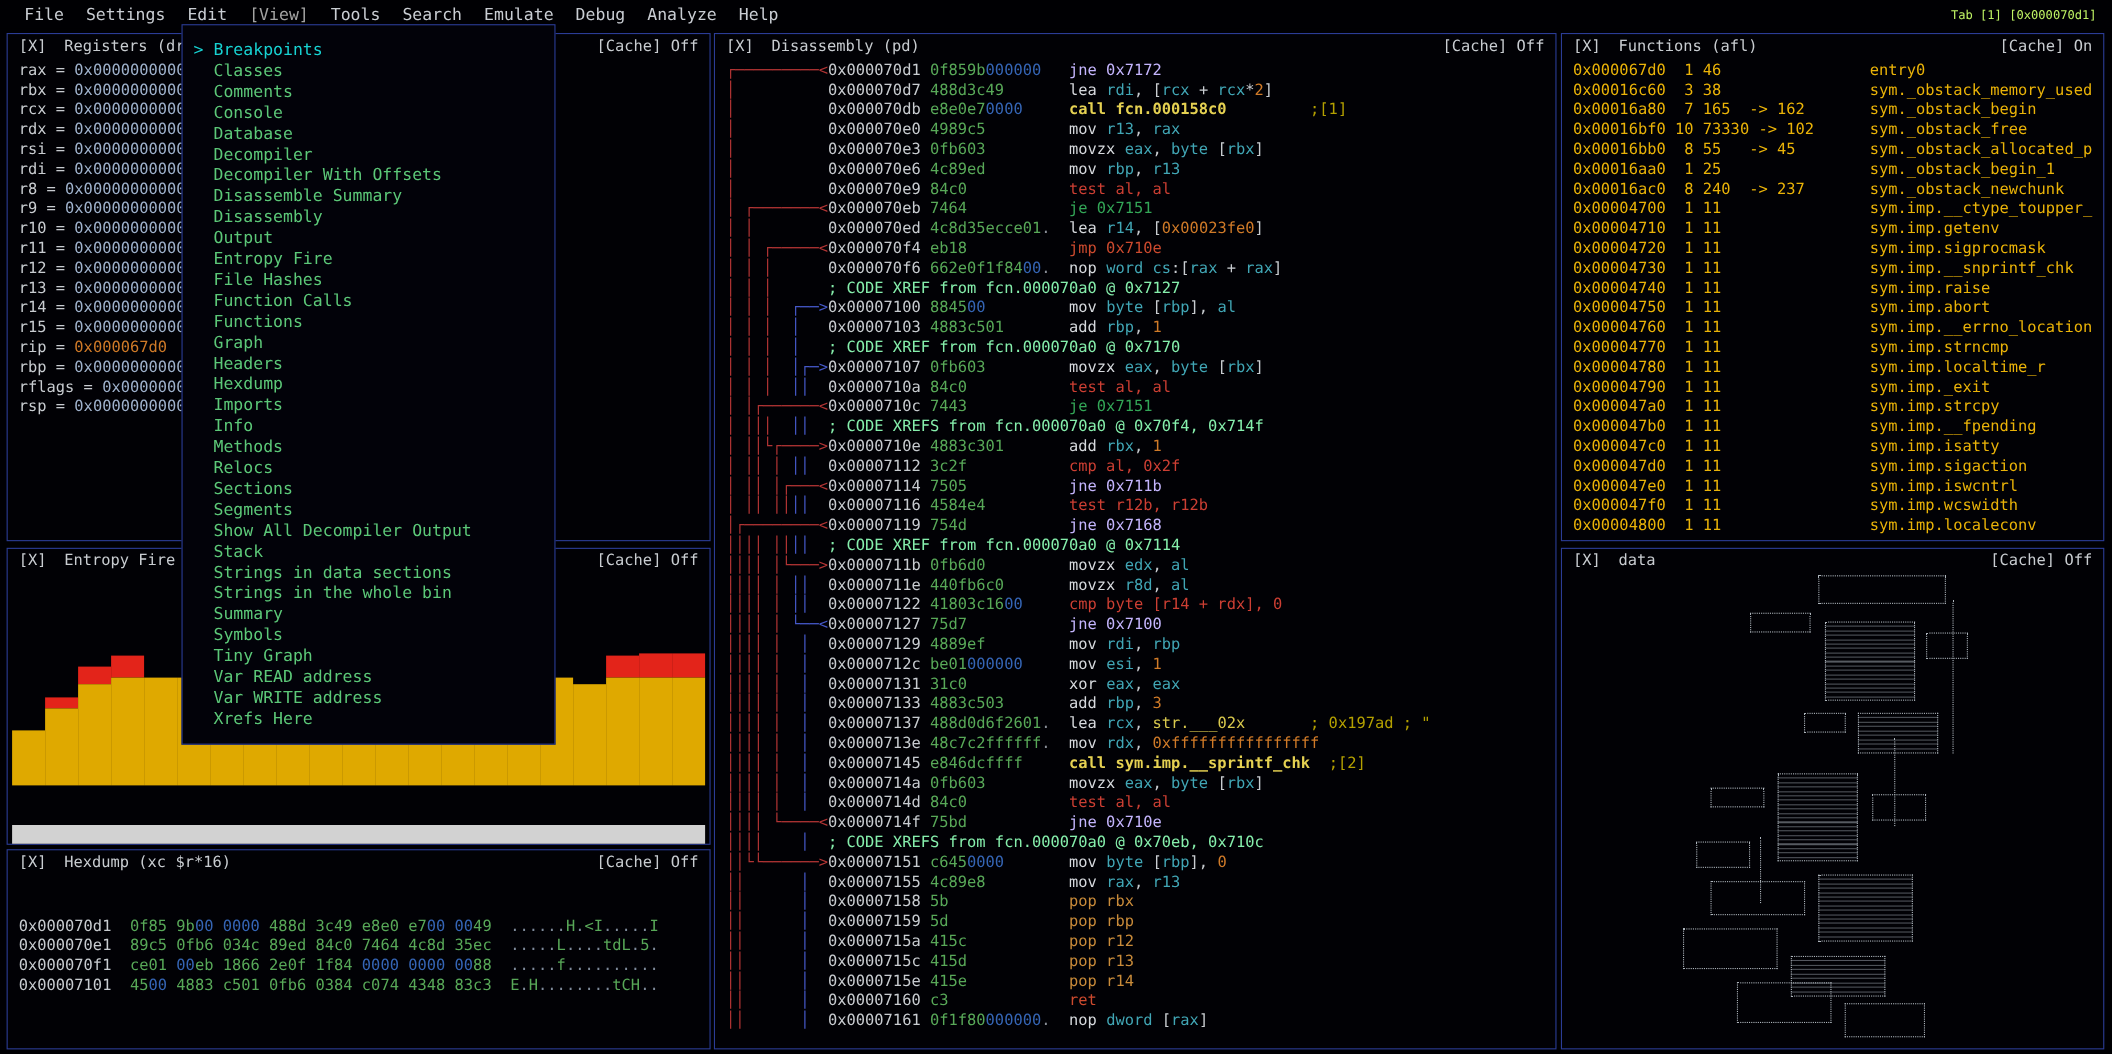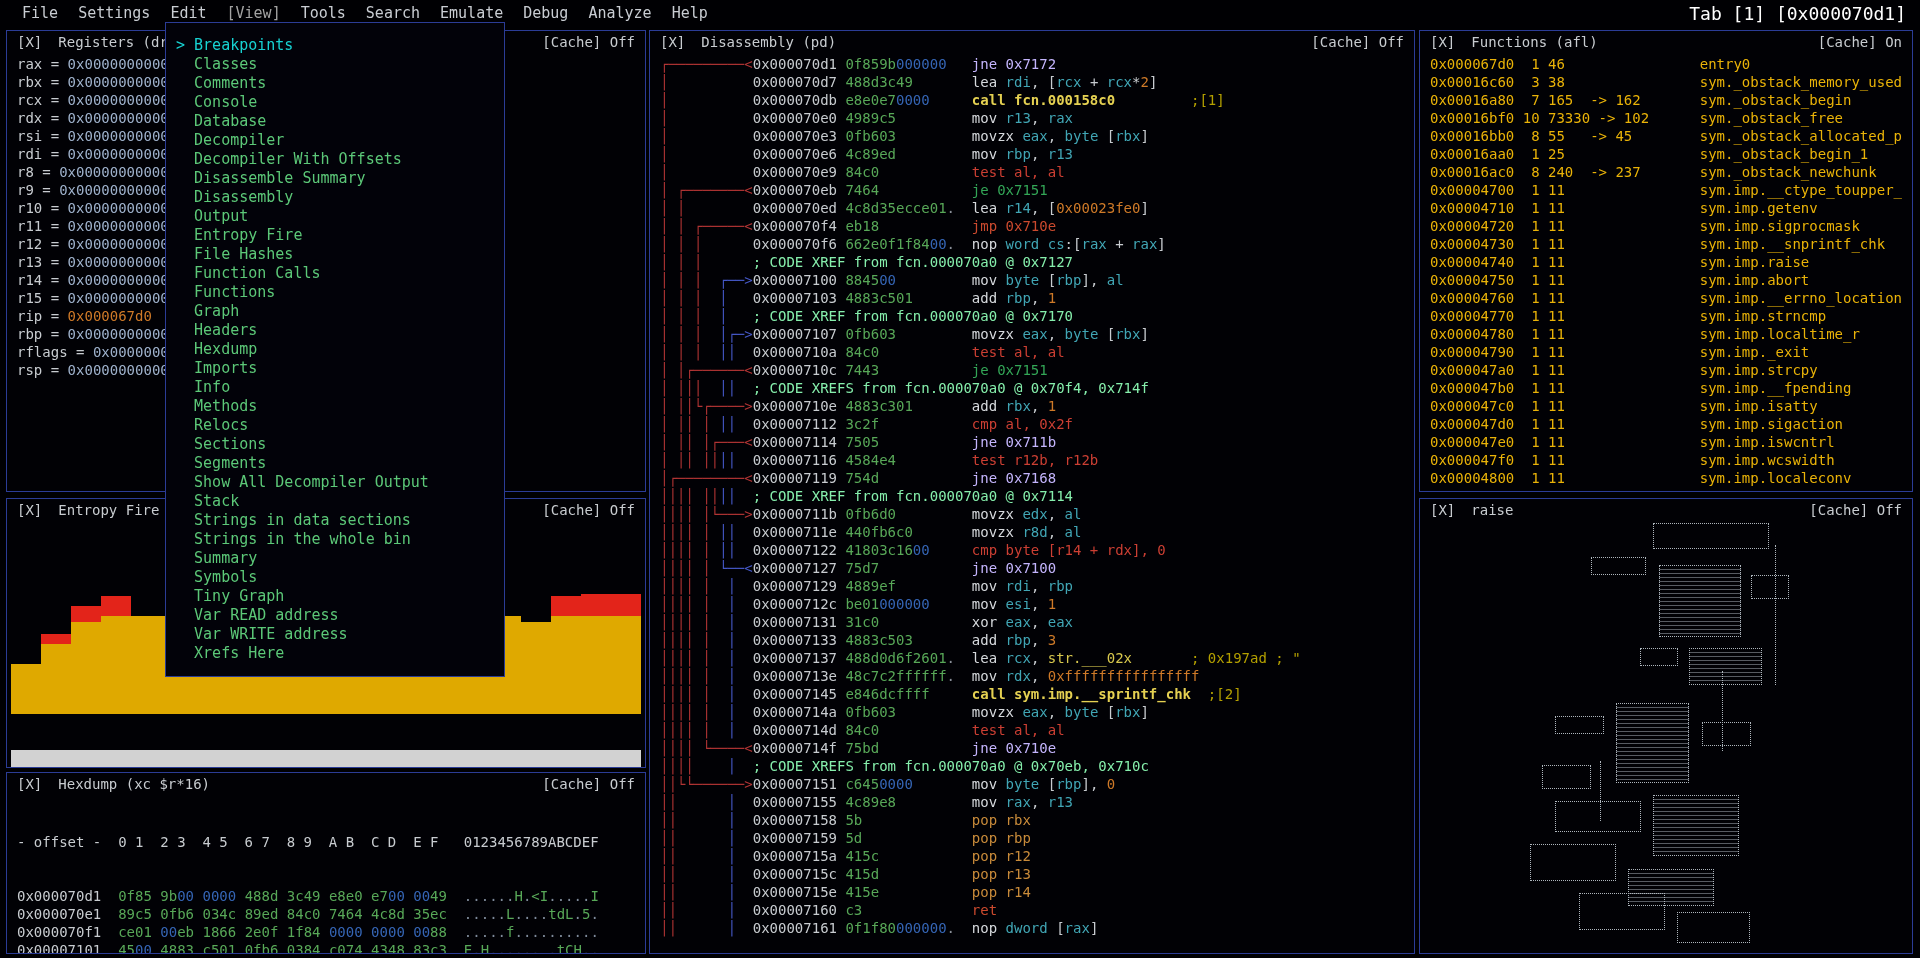--- a/index.html
+++ b/index.html
@@ -1,21 +1,21 @@
 <!DOCTYPE html>
 <html><head>
 <meta charset="utf-8">
 <style>
   html,body{margin:0;padding:0;background:#000003;width:1920px;height:958px;overflow:hidden;
     font-family:"DejaVu Sans Mono",monospace;color:#c8ccd0}
   #menubar{position:absolute;top:0;left:0;width:1920px;height:26px;display:flex;align-items:center;
     padding-left:22px;box-sizing:border-box;font-size:15px;background:#000003}
   .mb-item{margin-right:20px;color:#c9cdd3;white-space:pre}
   .mb-active{color:#a3a3a3}
-  #tab-info{position:absolute;right:14px;top:0;height:26px;display:flex;align-items:center;font-size:18px;color:#ffffff}
+  #tab-info{position:absolute;right:14px;top:0;height:26px;display:flex;align-items:center;font-size:11px;color:#bef264}
   .panel{position:absolute;border:1px solid #2b3c96;background:#010105;overflow:hidden;box-sizing:border-box}
   .ptitle{display:flex;justify-content:space-between;align-items:center;height:22px;padding:0 10px;
     font-size:14px;white-space:pre}
   .pt-left{display:flex;gap:16px}
   .pclose{color:#c8ccd0}
   .pcache{color:#c8ccd0}
   .pcontent{position:absolute;left:0;right:0;top:22px;bottom:0;padding:2px 10px;font-size:14px;line-height:18px;white-space:pre}
   
   .reg-n{color:#c8ccd0}.reg-v{color:#9fb2cc}.reg-hl{color:#cf7a28}
   
@@ -103,21 +103,20 @@
 
 <div class="panel" id="p-hexdump" style="left:6px;top:772px;width:640px;height:182px">
   <div class="ptitle">
     <span class="pt-left">
       <span class="pclose">[X]</span>
       <span>Hexdump (xc $r*16)</span>
     </span>
     <span class="pcache">[Cache] Off</span>
   </div>
   <div class="pcontent">
-    <div class="hx-head">- offset -  0 1  2 3  4 5  6 7  8 9  A B  C D  E F   0123456789ABCDEF</div>
     <div id="hex-rows"><div class="hx-row"><span class="hx-off">0x000070d1  </span><span class="hx-hex"><span class="by-h">0f</span><span class="by-h">85</span> <span class="by-h">9b</span><span class="by-z">00</span> <span class="by-z">00</span><span class="by-z">00</span> <span class="by-h">48</span><span class="by-h">8d</span> <span class="by-h">3c</span><span class="by-h">49</span> <span class="by-h">e8</span><span class="by-h">e0</span> <span class="by-h">e7</span><span class="by-z">00</span> <span class="by-z">00</span><span class="by-h">49</span></span><span class="hx-ascii"><span class="as-d">.</span><span class="as-d">.</span><span class="as-d">.</span><span class="as-d">.</span><span class="as-d">.</span><span class="as-d">.</span><span class="as-c">H</span><span class="as-d">.</span><span class="as-c">&lt;</span><span class="as-c">I</span><span class="as-d">.</span><span class="as-d">.</span><span class="as-d">.</span><span class="as-d">.</span><span class="as-d">.</span><span class="as-c">I</span></span></div><div class="hx-row"><span class="hx-off">0x000070e1  </span><span class="hx-hex"><span class="by-h">89</span><span class="by-h">c5</span> <span class="by-h">0f</span><span class="by-h">b6</span> <span class="by-h">03</span><span class="by-h">4c</span> <span class="by-h">89</span><span class="by-h">ed</span> <span class="by-h">84</span><span class="by-h">c0</span> <span class="by-h">74</span><span class="by-h">64</span> <span class="by-h">4c</span><span class="by-h">8d</span> <span class="by-h">35</span><span class="by-h">ec</span></span><span class="hx-ascii"><span class="as-d">.</span><span class="as-d">.</span><span class="as-d">.</span><span class="as-d">.</span><span class="as-d">.</span><span class="as-c">L</span><span class="as-d">.</span><span class="as-d">.</span><span class="as-d">.</span><span class="as-d">.</span><span class="as-c">t</span><span class="as-c">d</span><span class="as-c">L</span><span class="as-d">.</span><span class="as-c">5</span><span class="as-d">.</span></span></div><div class="hx-row"><span class="hx-off">0x000070f1  </span><span class="hx-hex"><span class="by-h">ce</span><span class="by-h">01</span> <span class="by-z">00</span><span class="by-h">eb</span> <span class="by-h">18</span><span class="by-h">66</span> <span class="by-h">2e</span><span class="by-h">0f</span> <span class="by-h">1f</span><span class="by-h">84</span> <span class="by-z">00</span><span class="by-z">00</span> <span class="by-z">00</span><span class="by-z">00</span> <span class="by-z">00</span><span class="by-h">88</span></span><span class="hx-ascii"><span class="as-d">.</span><span class="as-d">.</span><span class="as-d">.</span><span class="as-d">.</span><span class="as-d">.</span><span class="as-c">f</span><span class="as-d">.</span><span class="as-d">.</span><span class="as-d">.</span><span class="as-d">.</span><span class="as-d">.</span><span class="as-d">.</span><span class="as-d">.</span><span class="as-d">.</span><span class="as-d">.</span><span class="as-d">.</span></span></div><div class="hx-row"><span class="hx-off">0x00007101  </span><span class="hx-hex"><span class="by-h">45</span><span class="by-z">00</span> <span class="by-h">48</span><span class="by-h">83</span> <span class="by-h">c5</span><span class="by-h">01</span> <span class="by-h">0f</span><span class="by-h">b6</span> <span class="by-h">03</span><span class="by-h">84</span> <span class="by-h">c0</span><span class="by-h">74</span> <span class="by-h">43</span><span class="by-h">48</span> <span class="by-h">83</span><span class="by-h">c3</span></span><span class="hx-ascii"><span class="as-c">E</span><span class="as-d">.</span><span class="as-c">H</span><span class="as-d">.</span><span class="as-d">.</span><span class="as-d">.</span><span class="as-d">.</span><span class="as-d">.</span><span class="as-d">.</span><span class="as-d">.</span><span class="as-d">.</span><span class="as-c">t</span><span class="as-c">C</span><span class="as-c">H</span><span class="as-d">.</span><span class="as-d">.</span></span></div></div>
   </div>
 </div>
 
 <div class="panel" id="p-disasm" style="left:649px;top:30px;width:766px;height:924px">
   <div class="ptitle">
     <span class="pt-left">
       <span class="pclose">[X]</span>
       <span>Disassembly (pd)</span>
     </span>
@@ -134,21 +133,21 @@
     </span>
     <span class="pcache">[Cache] On</span>
   </div>
   <div class="pcontent" id="fn-rows"><div class="fn-row">0x000067d0  1 46                entry0</div><div class="fn-row">0x00016c60  3 38                sym._obstack_memory_used</div><div class="fn-row">0x00016a80  7 165  -&gt; 162       sym._obstack_begin</div><div class="fn-row">0x00016bf0 10 73330 -&gt; 102      sym._obstack_free</div><div class="fn-row">0x00016bb0  8 55   -&gt; 45        sym._obstack_allocated_p</div><div class="fn-row">0x00016aa0  1 25                sym._obstack_begin_1</div><div class="fn-row">0x00016ac0  8 240  -&gt; 237       sym._obstack_newchunk</div><div class="fn-row">0x00004700  1 11                sym.imp.__ctype_toupper_</div><div class="fn-row">0x00004710  1 11                sym.imp.getenv</div><div class="fn-row">0x00004720  1 11                sym.imp.sigprocmask</div><div class="fn-row">0x00004730  1 11                sym.imp.__snprintf_chk</div><div class="fn-row">0x00004740  1 11                sym.imp.raise</div><div class="fn-row">0x00004750  1 11                sym.imp.abort</div><div class="fn-row">0x00004760  1 11                sym.imp.__errno_location</div><div class="fn-row">0x00004770  1 11                sym.imp.strncmp</div><div class="fn-row">0x00004780  1 11                sym.imp.localtime_r</div><div class="fn-row">0x00004790  1 11                sym.imp._exit</div><div class="fn-row">0x000047a0  1 11                sym.imp.strcpy</div><div class="fn-row">0x000047b0  1 11                sym.imp.__fpending</div><div class="fn-row">0x000047c0  1 11                sym.imp.isatty</div><div class="fn-row">0x000047d0  1 11                sym.imp.sigaction</div><div class="fn-row">0x000047e0  1 11                sym.imp.iswcntrl</div><div class="fn-row">0x000047f0  1 11                sym.imp.wcswidth</div><div class="fn-row">0x00004800  1 11                sym.imp.localeconv</div></div>
 </div>
 
 <div class="panel" id="p-graph" style="left:1419px;top:498px;width:494px;height:456px">
   <div class="ptitle">
     <span class="pt-left">
       <span class="pclose">[X]</span>
-      <span>raise</span>
+      <span>data</span>
     </span>
     <span class="pcache">[Cache] Off</span>
   </div>
   <div id="graph-content">
       <div class="g-box" style="left: 233px; top: 2px; width: 116px; height: 26px;"></div>
       <div class="g-box" style="left: 171px; top: 36px; width: 55px; height: 18px;"></div>
       <div class="g-box g-striped" style="left: 239px; top: 44px; width: 82px; height: 72px;"></div>
       <div class="g-box" style="left: 331px; top: 54px; width: 38px; height: 24px;"></div>
       <div class="g-box" style="left: 220px; top: 127px; width: 38px; height: 18px;"></div>
       <div class="g-box g-striped" style="left: 269px; top: 127px; width: 73px; height: 37px;"></div>

